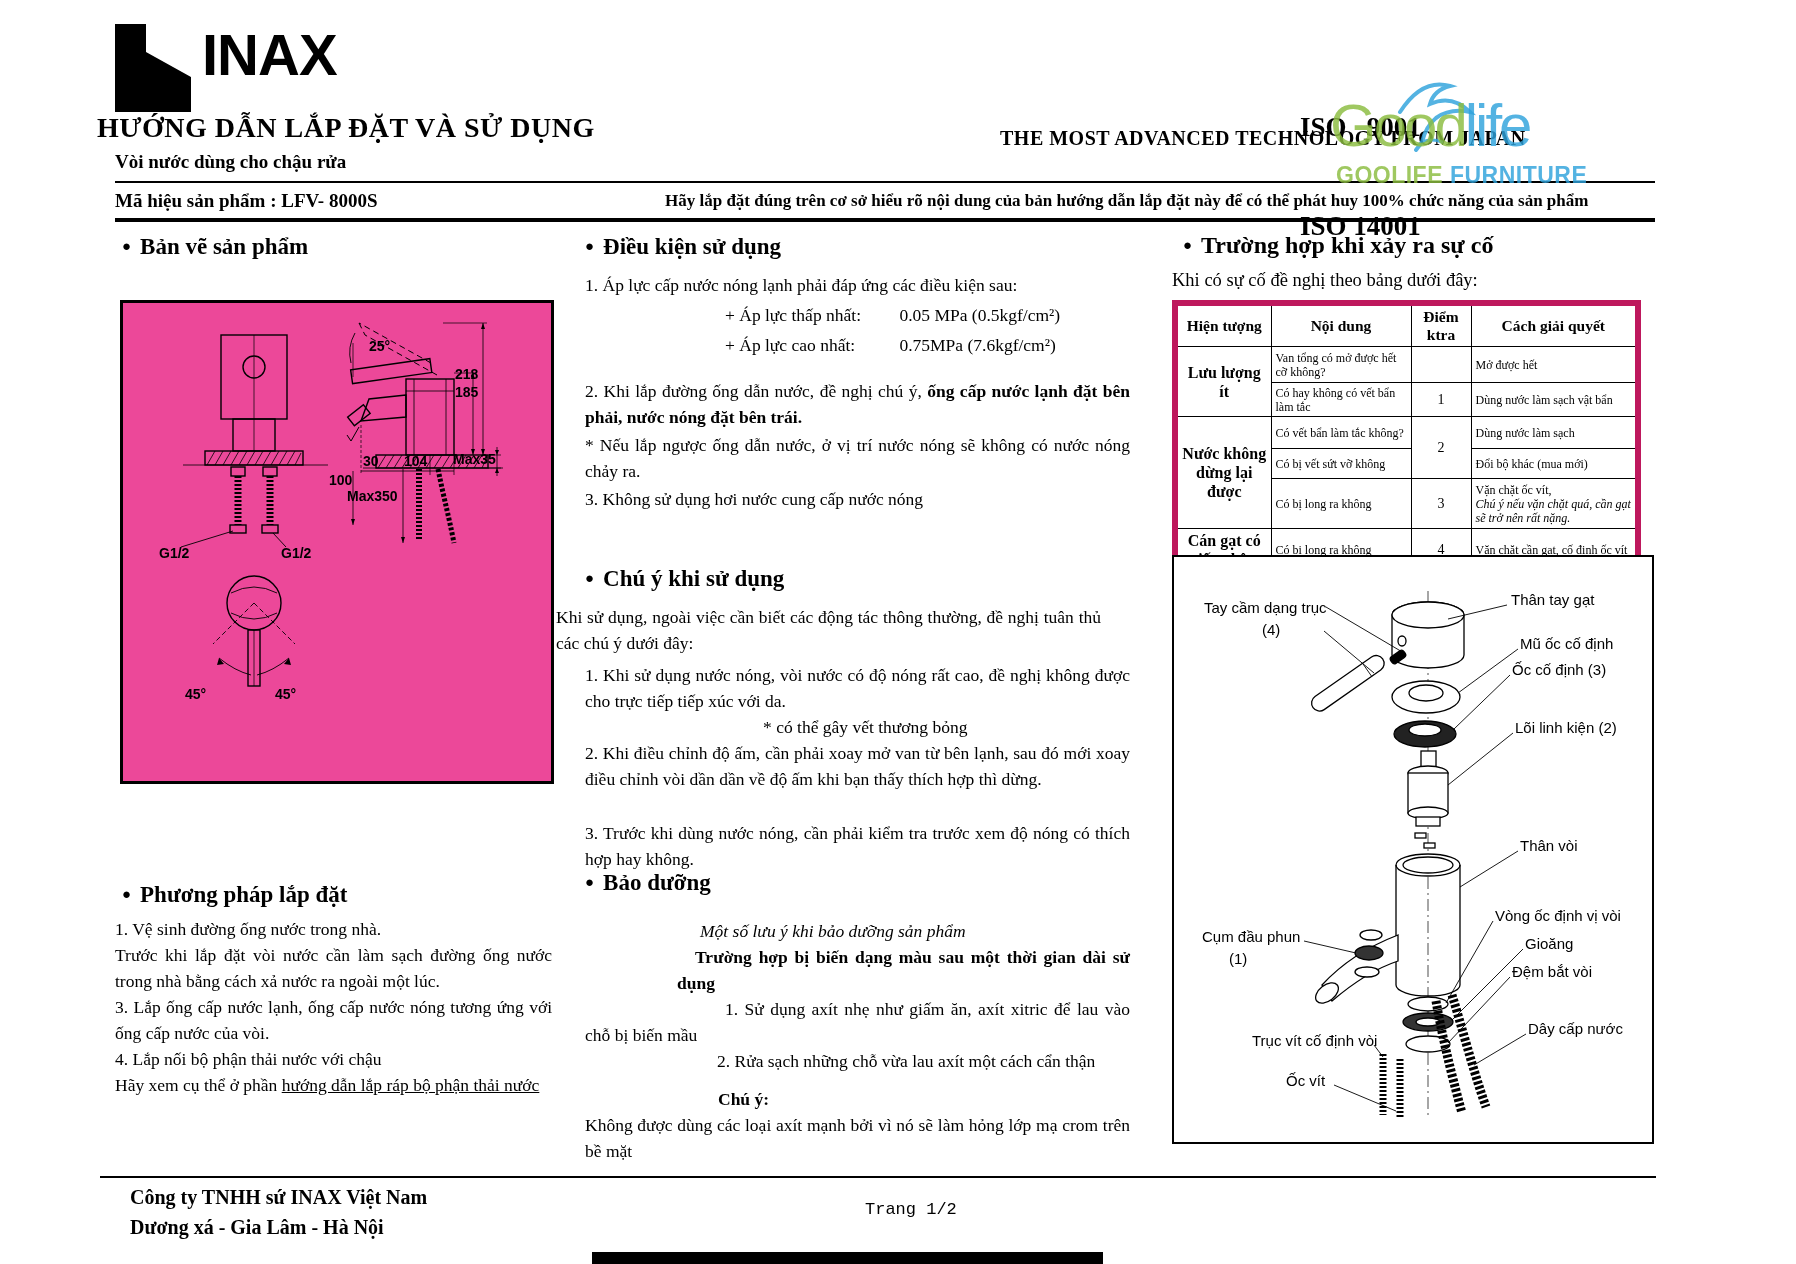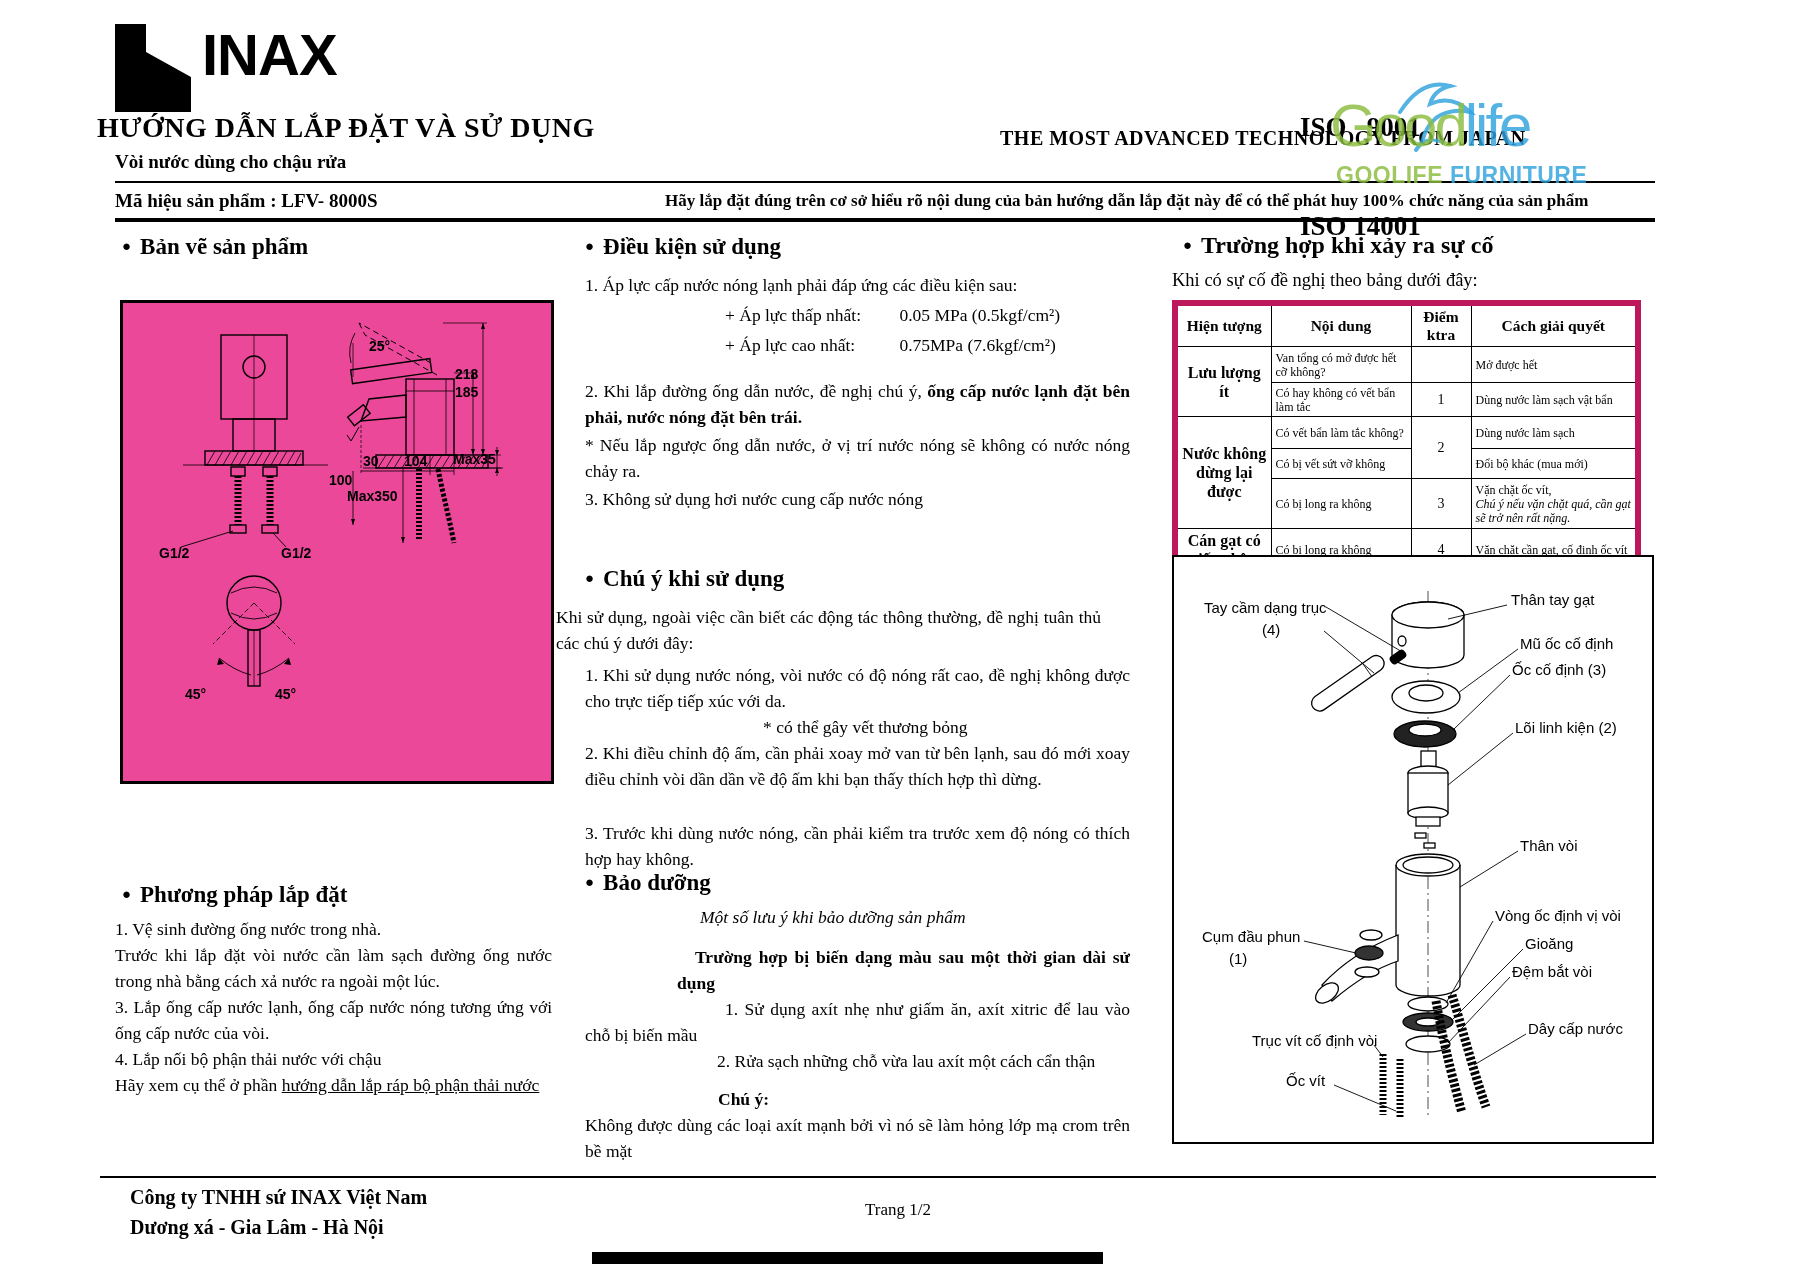--- a/index.html
+++ b/index.html
@@ -6,21 +6,21 @@
   .page {
     position:relative; width:1796px; height:1264px; background:#ffffff;
     font-family:"Liberation Serif", serif; color:#000; overflow:hidden;
   }
   .abs { position:absolute; }
   .bullet-head { font-weight:bold; font-size:23px; white-space:nowrap; }
   .bullet-head .dot { font-size:15px; vertical-align:3px; margin-right:9px; }
   .t17 { font-size:17.5px; line-height:26px; text-align:justify; }
   .t17nj { font-size:17.5px; line-height:26px; }
   .bold { font-weight:bold; }
-  .italic { font-style:italic; }
+  .italic { font-style:italic;margin-top:14px; }
   .hline { background:#000; }
   .logo-text { font-family:"Liberation Sans", sans-serif; font-weight:bold; font-size:58px; letter-spacing:-1px; line-height:58px; }
   .doc-title { font-weight:bold; font-size:28px; letter-spacing:0.5px; }
   .doc-sub { font-weight:bold; font-size:19px; }
   .iso { font-weight:bold; font-size:27px; line-height:33px; text-align:left; white-space:pre; }
   .tagline { font-weight:bold; font-size:20px; letter-spacing:0.5px; }
   .notice { font-weight:bold; font-size:17px; }
   .wm { opacity:0.82; pointer-events:none; }
   .wm-script { font-family:"Liberation Sans", sans-serif; font-size:60px; letter-spacing:-3px; line-height:60px; }
   .wm-green { color:#8bbd3f; }
@@ -412,16 +412,16 @@
         <text x="55" y="407">(1)</text>
         <text x="78" y="489">Trục vít cố định vòi</text>
         <text x="112" y="529">Ốc vít</text>
       </g>
     </svg>
   </div>
 
   <div class="abs hline" style="left:100px; top:1176px; width:1556px; height:2px;"></div>
   <div class="abs footer-co" style="left:130px; top:1186px;">Công ty TNHH sứ INAX Việt Nam</div>
   <div class="abs footer-co" style="left:130px; top:1216px;">Dương xá - Gia Lâm - Hà Nội</div>
-  <div class="abs page-num" style="left:865px; top:1200px;">Trang 1/2</div>
+  <div class="abs page-num" style="left:865px; top:1200px;font-family:Liberation Mono, monospace;">Trang 1/2</div>
   <div class="abs hline" style="left:592px; top:1252px; width:511px; height:12px;"></div>
 
 </div>
 
 </body></html>

